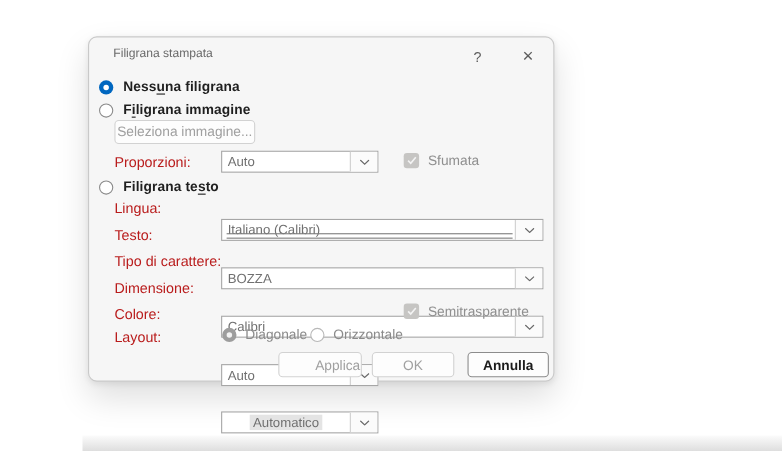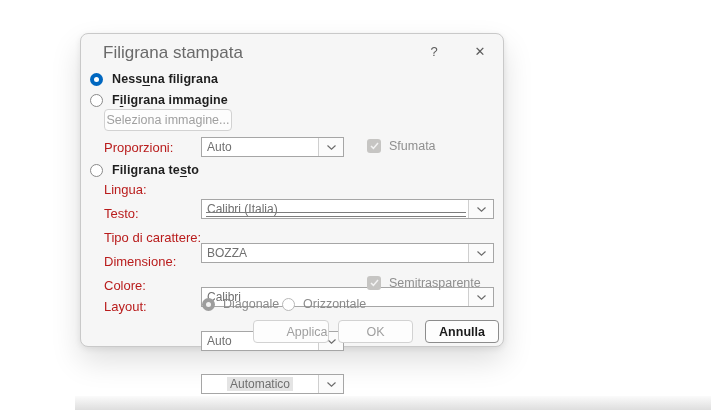--- a/index.html
+++ b/index.html
@@ -13,21 +13,21 @@
     position:absolute;left:75px;right:0;bottom:0;height:14px;
     background:linear-gradient(#fbfbfb,#dedede);
   }
   .dialog{
     position:absolute;left:80px;top:33px;width:424px;height:314px;
     background:#f6f6f6;border:1px solid #c9c9c9;border-radius:8px;
     box-shadow:0 14px 30px rgba(0,0,0,.13),0 2px 6px rgba(0,0,0,.08);
     box-sizing:border-box;
   }
   .abs{position:absolute;}
-  .title{font-size:17px;color:#6a6a6a;}
+  .title{font-size:11px;color:#6a6a6a;}
   .titlebar-btn{
     width:30px;height:20px;display:flex;align-items:center;justify-content:center;
     color:#5c5c5c;font-size:13px;cursor:default;border-radius:4px;
   }
   
   .radio{width:13px;height:13px;border-radius:50%;box-sizing:border-box;background:#fff;}
   .radio.on-accent{background:#0067c0;border:none;position:relative;}
   .radio.on-accent::after{content:"";position:absolute;left:4px;top:4px;width:5px;height:5px;border-radius:50%;background:#fff;}
   .radio.off{border:1px solid #8a8a8a;}
   .radio.on-disabled{background:#9d9d9d;position:relative;}
@@ -119,21 +119,21 @@
     <span class="chk-label">Sfumata</span>
   </div>
 
   <div class="abs radio-row" style="left:9px;top:129px;">
     <span class="radio off"></span>
     <span class="radio-label"><span>Filigrana te</span><u>s</u><span>to</span></span>
   </div>
 
   <div class="abs lbl" style="left:23px;top:148px;">Lingua:</div>
   <div class="abs combo" style="left:120px;top:145px;width:293px;">
-    <span class="val"><span>Calibri (Italia)</span><span class="dbl-underline"></span></span>
+    <span class="val"><span>Italiano (Calibri)</span><span class="dbl-underline"></span></span>
     <span class="arrow">
       <svg class="chev" viewBox="0 0 9 5">
           <polyline points="0.5,0.5 4.5,4.2 8.5,0.5" fill="none" stroke="#6a6a6a" stroke-width="1.1"></polyline>
         </svg>
     </span>
   </div>
 
   <div class="abs lbl" style="left:23px;top:172px;">Testo:</div>
   <div class="abs combo" style="left:120px;top:169px;width:293px;">
     <span class="val">BOZZA</span>

